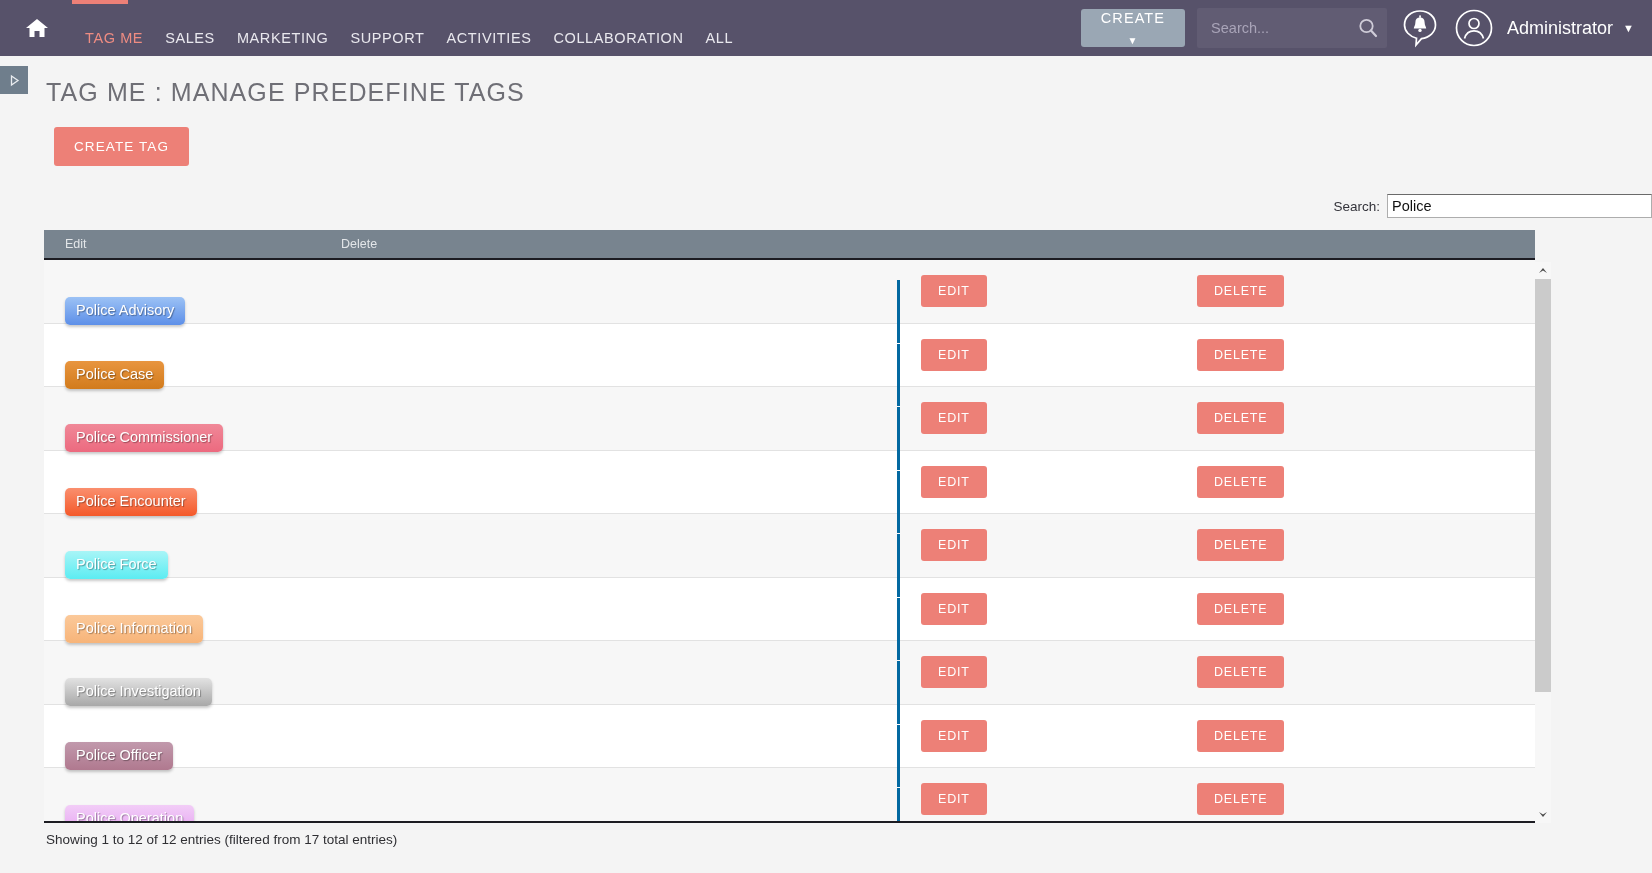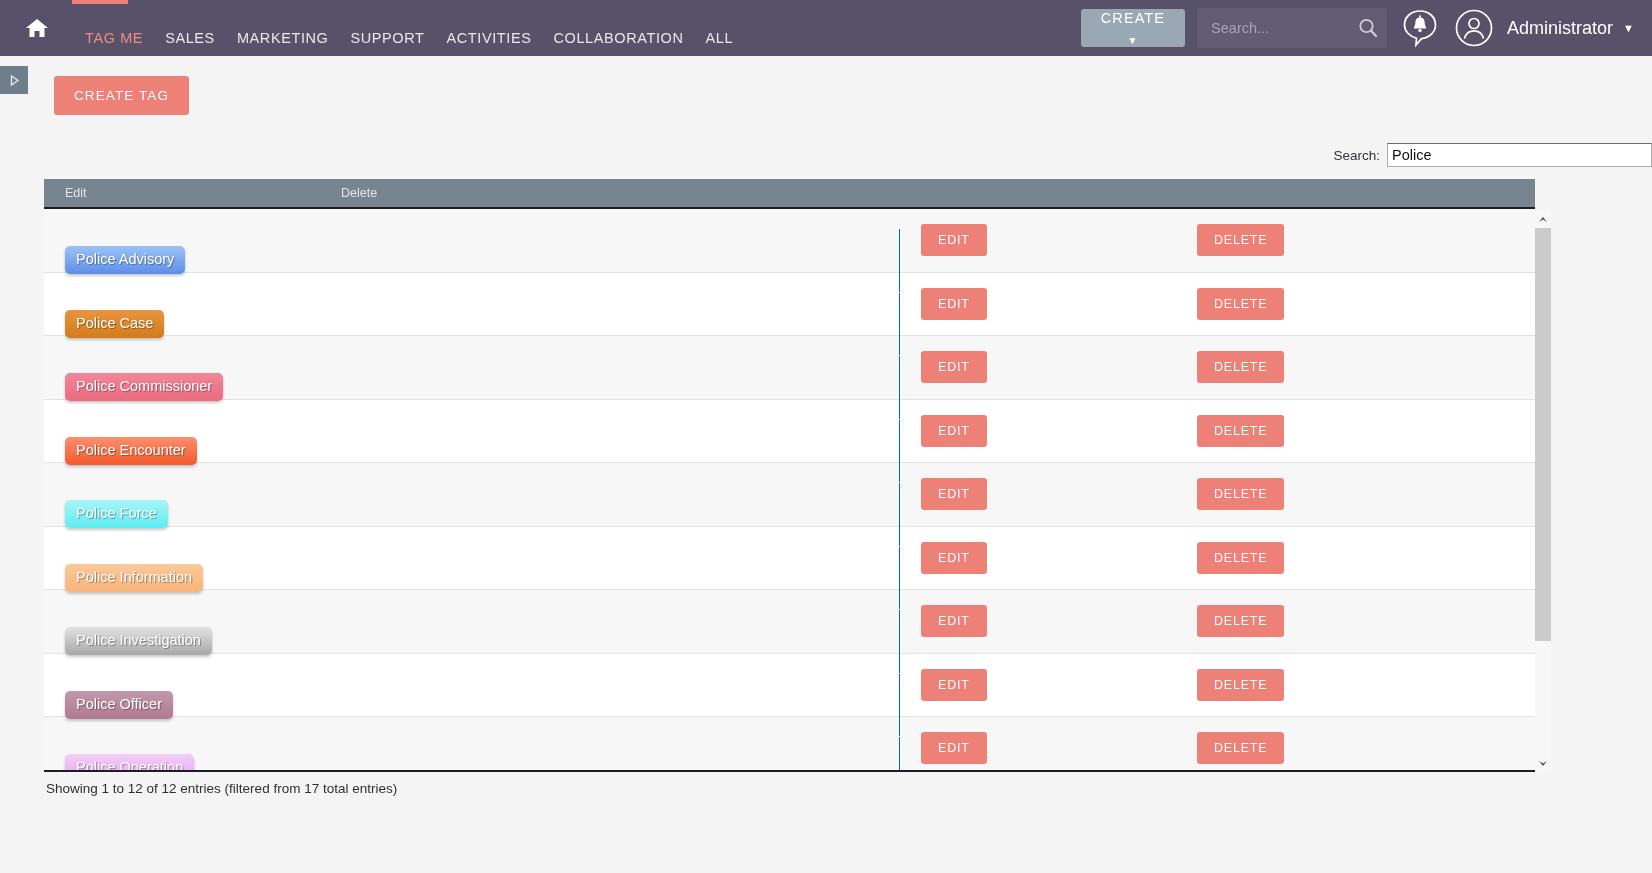--- a/index.html
+++ b/index.html
@@ -199,21 +199,21 @@
   }
   .trow {
     display: flex;
     align-items: center;
     height: 63.5px;
     border-bottom: 1px solid #e2e2e2;
     background: #ffffff;
   }
   .trow:nth-child(odd) { background: #f7f7f7; }
   .td { padding-left: 21px; height: 100%; display: flex; align-items: center; }
-  .td.c1 { width: 856px; border-right: 1px solid #0369a1; margin-top: 40px; }
+  .td.c1 { width: 856px; border-right: 3px solid #0369a1; margin-top: 40px; }
   .td.c2 { width: 276px; }
   .td.c3 { flex: 1; }
 
   .tag-chip {
     display: inline-block;
     padding: 5px 11px 6px 11px;
     border-radius: 5px;
     color: #ffffff;
     font-size: 14.5px;
     text-shadow: 1px 1px 1px rgba(0,0,0,0.35);
@@ -333,20 +333,21 @@
 </div>
 
 <div class="side-toggle">
   <svg width="13" height="13" viewBox="0 0 13 13">
     <path d="M3.5 2 L10 6.5 L3.5 11 Z" fill="none" stroke="#e9ecef" stroke-width="1.3"></path>
   </svg>
 </div>
 
 <div class="page">
 
+  <h1 class="page-title">TAG ME : MANAGE PREDEFINE TAGS</h1>
 
   <button class="create-tag-btn">CREATE TAG</button>
 
   <div class="filter-row">
     <span class="filter-label">Search:</span>
     <input class="filter-input" type="text" value="Police" style="">
   </div>
 
   <div class="table-wrap">
 

